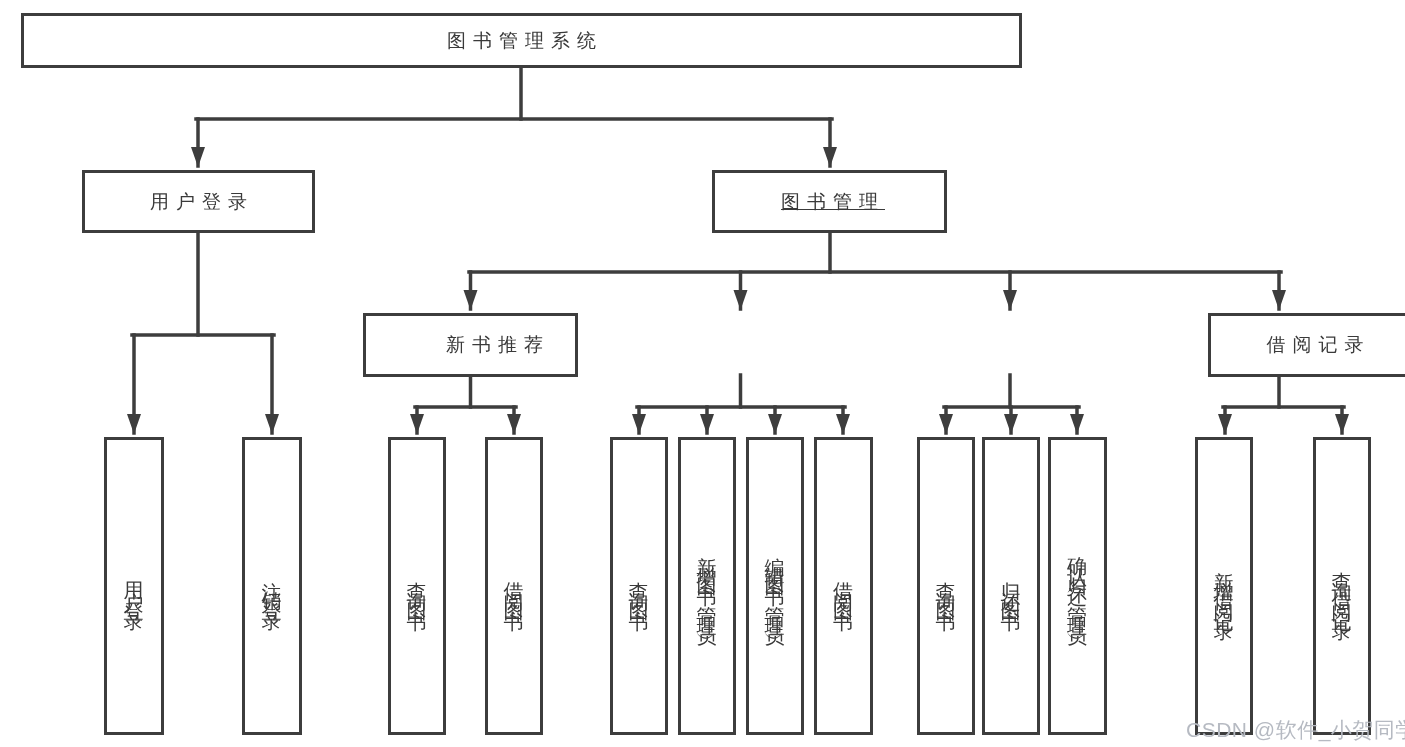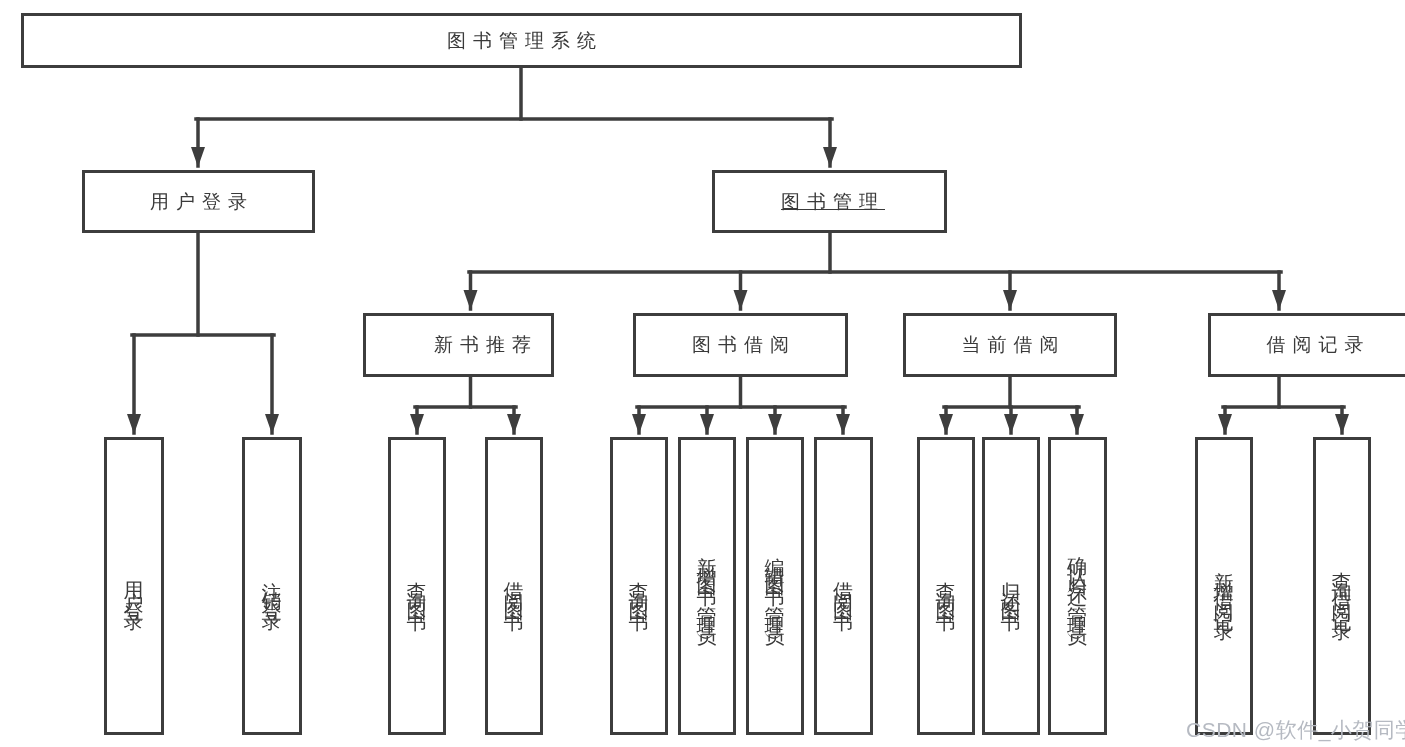--- a/index.html
+++ b/index.html
@@ -114,23 +114,21 @@
       <line x1="1225" y1="407" x2="1225" y2="433" marker-end="url(#arw)"></line>
       <line x1="1342" y1="407" x2="1342" y2="433" marker-end="url(#arw)"></line>
     </g>
   </svg>
 
   <div class="hbox" style="left:21px; top:13px; width:1001px; height:55px;">图书管理系统</div>
 
   <div class="hbox" style="left:82px; top:170px; width:233px; height:63px;">用户登录</div>
   <div class="hbox" style="left:712px; top:170px; width:235px; height:63px;text-decoration:underline;">图书管理</div>
 
-  <div class="hbox" style="left:363px; top:313px; width:191px; height:64px;padding-left:48px;">新书推荐</div>
-  <div class="hbox" style="left:633px; top:313px; width:215px; height:64px;">图书借阅</div>
-  <div class="hbox" style="left:903px; top:313px; width:214px; height:64px;">当前借阅</div>
+  <div class="hbox" style="left:363px; top:313px; width:215px; height:64px;padding-left:48px;">新书推荐</div>
   <div class="hbox" style="left:1172px; top:313px; width:214px; height:64px;margin-left:36px;">借阅记录</div>
 
   <div class="vbox" style="left:104px; top:437px; width:60px; height:298px;">用户登录</div>
   <div class="vbox" style="left:242px; top:437px; width:60px; height:298px;">注销登录</div>
 
   <div class="vbox" style="left:388px; top:437px; width:58px; height:298px;">查询图书</div>
   <div class="vbox" style="left:485px; top:437px; width:58px; height:298px;">借阅图书</div>
 
   <div class="vbox" style="left:610px; top:437px; width:58px; height:298px;">查询图书</div>
   <div class="vbox" style="left:678px; top:437px; width:58px; height:298px;">新增图书（管理员）</div>

